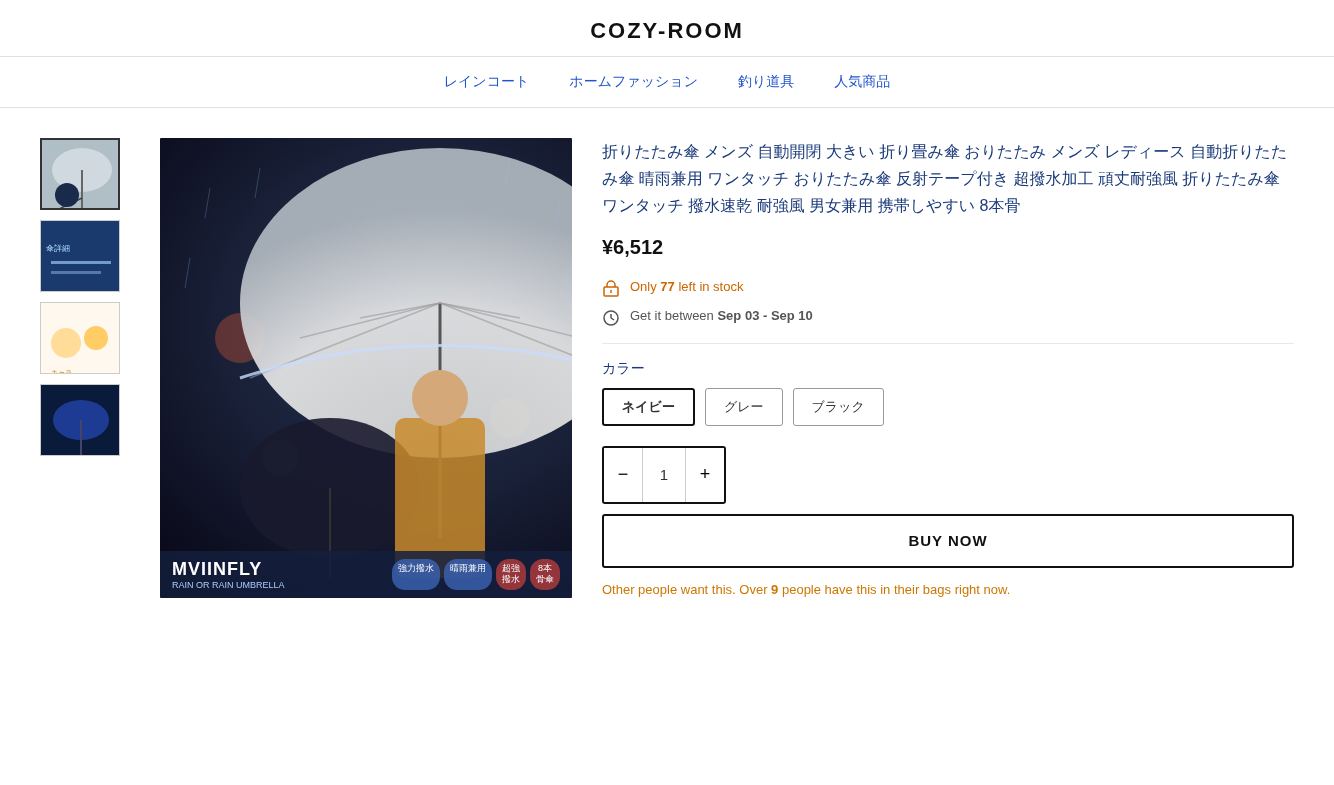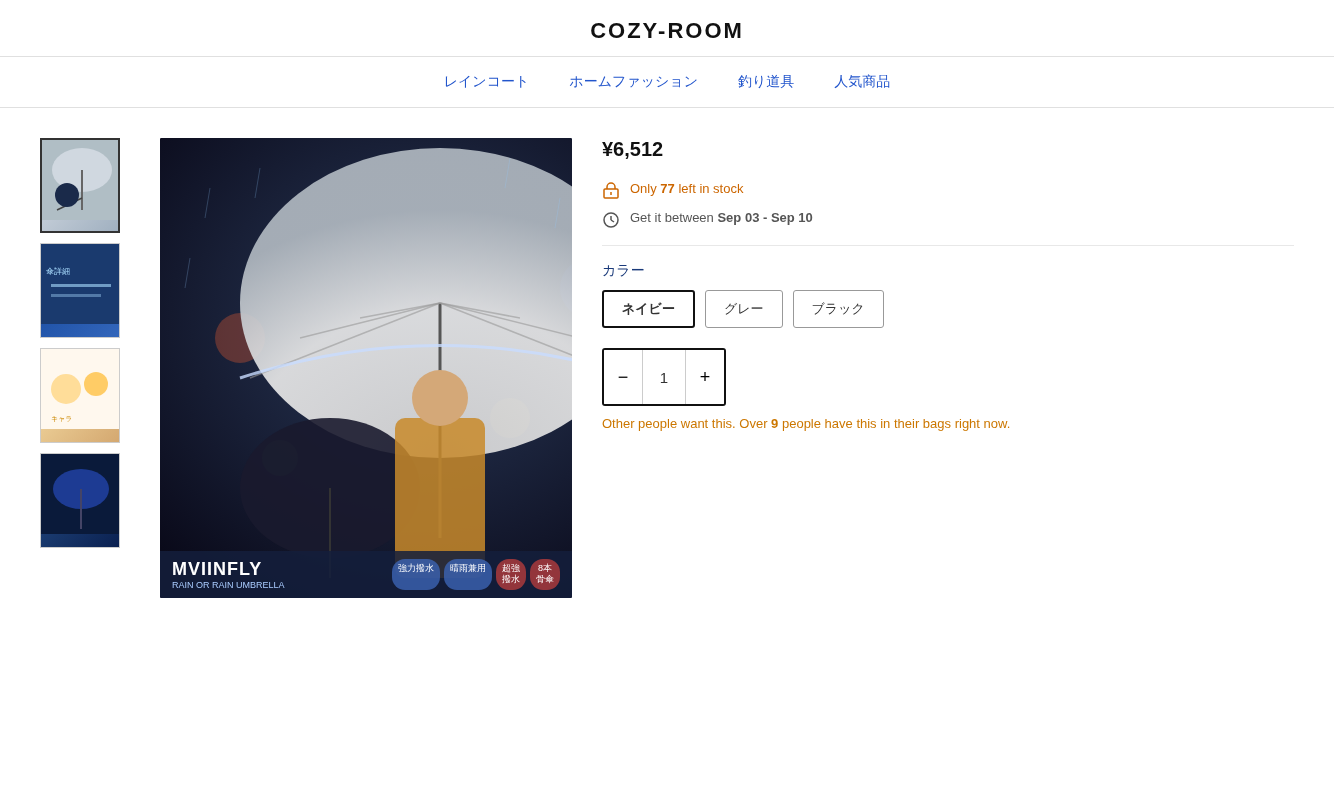--- a/index.html
+++ b/index.html
@@ -11,21 +11,21 @@
 
     
     .nav { display: flex; justify-content: center; gap: 40px; padding: 16px 0; border-bottom: 1px solid #e0e0e0; }
     .nav-item { font-size: 14px; color: #2255cc; text-decoration: none; cursor: pointer; }
 
     
     .main { display: flex; padding: 30px 40px; gap: 30px; max-width: 1334px; margin: 0 auto; }
 
     
     .thumbnails { display: flex; flex-direction: column; gap: 10px; width: 90px; flex-shrink: 0; }
-    .thumb { width: 80px; height: 95px; border: 1px solid #ccc; cursor: pointer; overflow: hidden; background: #f5f5f5; }
+    .thumb { width: 80px; height: 72px; border: 1px solid #ccc; cursor: pointer; overflow: hidden; background: #f5f5f5; }
     .thumb.active { border: 2px solid #333; }
 
     
     .main-image { width: 412px; height: 460px; flex-shrink: 0; overflow: hidden; background: linear-gradient(135deg, #1a1a2e 0%, #16213e 30%, #0f3460 60%, #533483 100%); position: relative; border-radius: 2px; }
 
     
     .umbrella-scene { width: 100%; height: 100%; background: 
       radial-gradient(ellipse at 60% 20%, rgba(255,200,50,0.15) 0%, transparent 50%),
       linear-gradient(180deg, #0a0a1a 0%, #1a2a4a 40%, #2a3a5a 70%, #1a2030 100%);
       position: relative; overflow: hidden; }
@@ -202,20 +202,21 @@
           <div class="badge highlight" style="white-space: pre;">超強
 撥水</div>
           <div class="badge highlight" style="white-space: pre;">8本
 骨傘</div>
         </div>
     </div>
   </div>
 
   <div class="product-info">
 
+    <div class="product-title">折りたたみ傘 メンズ 自動開閉 大きい 折り畳み傘 おりたたみ メンズ レディース 自動折りたたみ傘 晴雨兼用 ワンタッチ おりたたみ傘 反射テープ付き 超撥水加工 頑丈耐強風 折りたたみ傘 ワンタッチ 撥水速乾 耐強風 男女兼用 携帯しやすい 8本骨</div>
     <div class="product-price">¥6,512</div>
 
     
     <div class="info-row">
       <svg class="info-icon" viewBox="0 0 18 18">
         <rect x="2" y="7" width="14" height="9" rx="1" stroke="#cc6600" stroke-width="1.5" fill="none"></rect>
         <path d="M5 7V5a4 4 0 018 0v2" stroke="#cc6600" stroke-width="1.5" fill="none"></path>
         <line x1="9" y1="10" x2="9" y2="13" stroke="#cc6600" stroke-width="1.5"></line>
       </svg>
       <span class="info-text orange">
@@ -250,20 +251,21 @@
     
     <div class="purchase-row">
       <div class="qty-control">
         <button class="qty-btn">−</button>
         <div class="qty-value">1</div>
         <button class="qty-btn">+</button>
       </div>
     </div>
 
     
+    <button class="buy-now-btn">BUY NOW</button>
 
     
     <div class="social-proof">
       <span>Other people want this. Over </span><strong>9</strong><span> people have this in their bags right now.</span>
     </div>
 
   </div>
 </main>
 
 </body></html>

